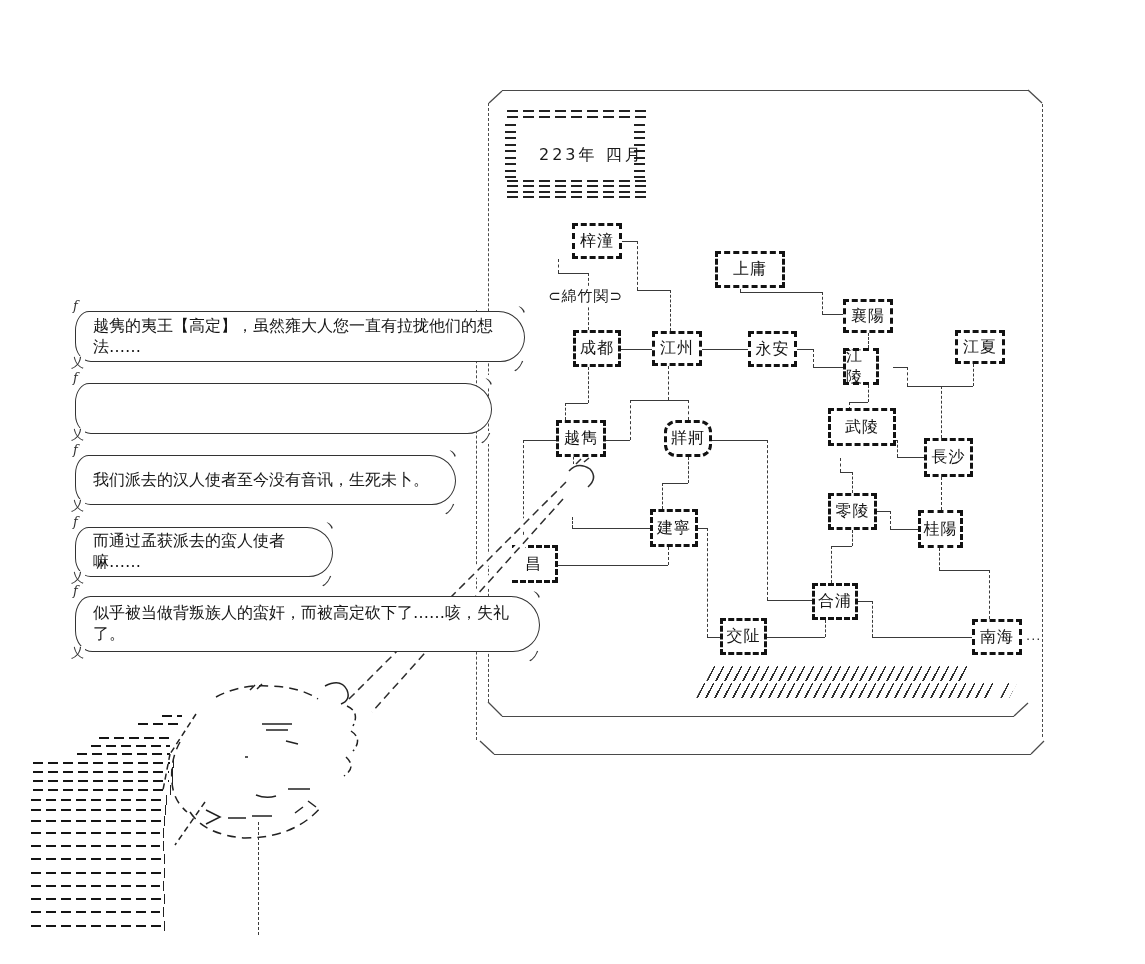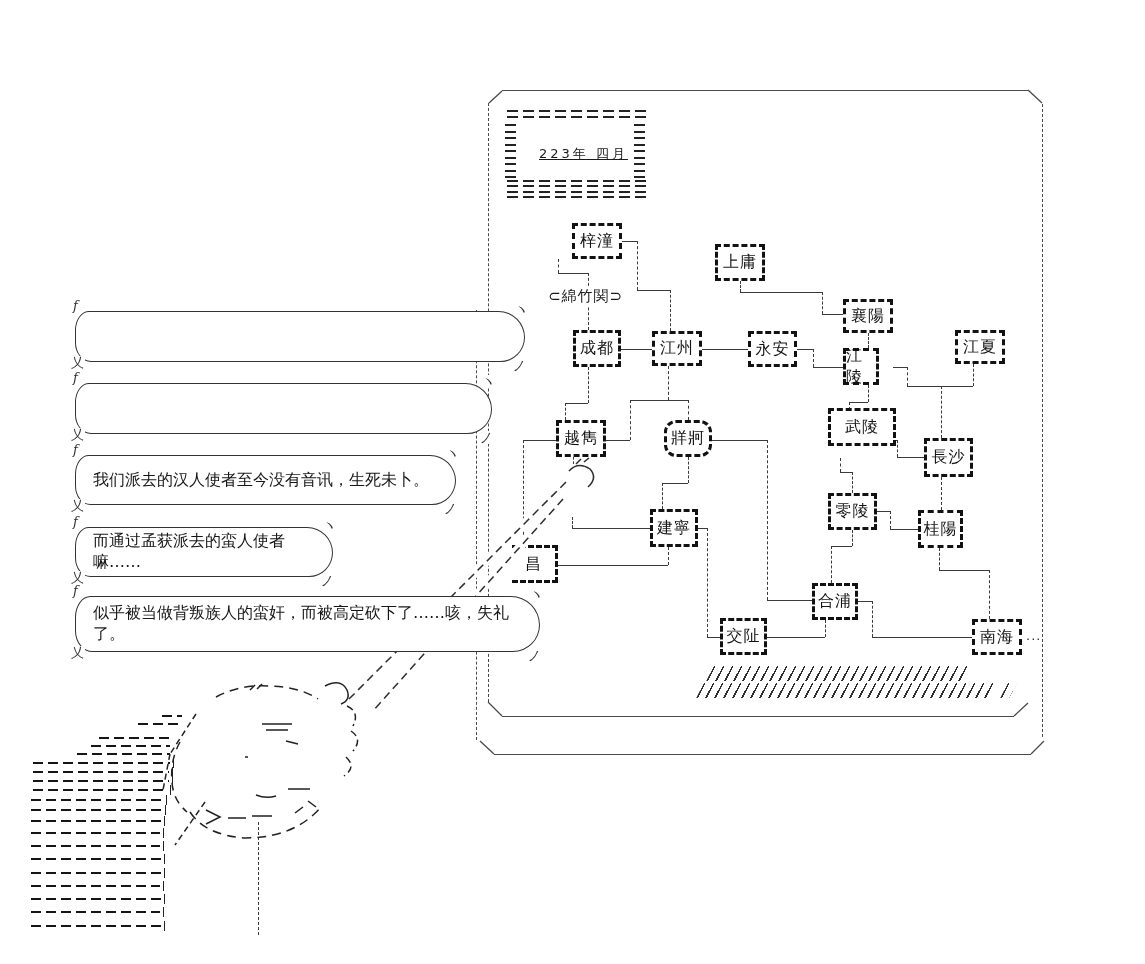--- a/index.html
+++ b/index.html
@@ -29,21 +29,21 @@
   .srow{position:absolute;height:2px;background:repeating-linear-gradient(90deg,#151515 0 10px,transparent 10px 15px);}
   .scap{position:absolute;width:0;height:10px;border-left:1.5px solid #222;}
   
   .sea{position:absolute;height:15px;transform:skewX(-27deg);
        background:repeating-linear-gradient(90deg,#2e2e2e 0 1.7px,transparent 1.7px 9px);}
   
   .frame-h{position:absolute;height:0;border-top:1.3px solid #4a4a4a;}
   .frame-v{position:absolute;width:0;border-left:1.3px dashed #4a4a4a;}
   #pass-label{position:absolute;left:546px;top:287px;background:#fff;font-size:15px;
               letter-spacing:1px;padding:0 2px;z-index:7;}
-  #date-stamp{position:absolute;left:539px;top:145px;font-size:13px;letter-spacing:3px;text-decoration:underline;}
+  #date-stamp{position:absolute;left:539px;top:145px;font-size:16px;letter-spacing:3px;}
   #continuation{position:absolute;left:1026px;top:628px;font-size:13px;letter-spacing:1px;color:#333;}
   #art-overlay{position:absolute;left:0;top:0;z-index:20;pointer-events:none;}
 </style>
 </head>
 <body>
 
 <div id="stage">
 
   <div class="frame-h" style="left:502px;top:90px;width:526px;"></div>
   <div class="frame-v" style="left:488px;top:103px;height:599px;"></div>
@@ -168,39 +168,40 @@
     <div class="vl" style="left: 707px; top: 528px; height: 109px;"></div>
     <div class="hl" style="left: 707px; top: 637px; width: 13px;"></div>
     <div class="vl" style="left: 668px; top: 547px; height: 18px;"></div>
     <div class="hl" style="left: 558px; top: 565px; width: 110px;"></div>
     <div class="hl" style="left: 767px; top: 637px; width: 58px;"></div>
     <div class="vl" style="left: 825px; top: 620px; height: 17px;"></div>
     <div class="hl" style="left: 858px; top: 601px; width: 14px;"></div>
     <div class="vl" style="left: 872px; top: 601px; height: 36px;"></div>
     <div class="hl" style="left: 872px; top: 637px; width: 100px;"></div>
     <div class="node" style="left: 540px; top: 223px; width: 50px; height: 36px; margin-left: 32px;">梓潼</div>
-    <div class="node" style="left: 715px; top: 244px; width: 50px; height: 37px;">上庸</div>
+    <div class="node" style="left: 715px; top: 251px; width: 70px; height: 37px;">上庸</div>
     <div class="node" style="left: 843px; top: 299px; width: 50px; height: 34px;">襄陽</div>
     <div class="node" style="left: 573px; top: 330px; width: 48px; height: 37px;">成都</div>
     <div class="node" style="left: 652px; top: 331px; width: 50px; height: 35px;">江州</div>
     <div class="node" style="left: 748px; top: 331px; width: 49px; height: 36px;">永安</div>
     <div class="node" style="left: 843px; top: 348px; width: 36px; height: 37px;">江陵</div>
     <div class="node" style="left: 955px; top: 330px; width: 50px; height: 34px;">江夏</div>
     <div class="node" style="left: 556px; top: 420px; width: 50px; height: 37px;">越雋</div>
     <div class="node" style="left: 664px; top: 420px; width: 48px; height: 37px; border-radius: 12px;">牂牁</div>
     <div class="node" style="left: 828px; top: 408px; width: 68px; height: 38px;">武陵</div>
     <div class="node" style="left: 924px; top: 438px; width: 49px; height: 39px;">長沙</div>
     <div class="node" style="left: 828px; top: 493px; width: 49px; height: 37px;">零陵</div>
     <div class="node" style="left: 918px; top: 510px; width: 45px; height: 38px;">桂陽</div>
     <div class="node" style="left: 650px; top: 509px; width: 48px; height: 38px;">建寧</div>
     <div class="node broken" style="left: 512px; top: 545px; width: 46px; height: 38px;">昌</div>
     <div class="node" style="left: 812px; top: 583px; width: 46px; height: 37px;">合浦</div>
     <div class="node" style="left: 720px; top: 618px; width: 47px; height: 37px;">交阯</div>
     <div class="node" style="left: 972px; top: 619px; width: 50px; height: 36px;">南海</div>
     <div class="bubble" style="left: 75px; top: 311px; width: 450px; height: 51px;">
+      <span>越隽的夷王【高定】，虽然雍大人您一直有拉拢他们的想法……</span>
       <span class="glyph g-tl">f</span>
       <span class="glyph g-tr">ヽ</span>
       <span class="glyph g-bl">乂</span>
       <span class="glyph g-br">ノ</span>
     </div>
     <div class="bubble" style="left: 75px; top: 383px; width: 417px; height: 51px;">
       <span class="glyph g-tl">f</span>
       <span class="glyph g-tr">ヽ</span>
       <span class="glyph g-bl">乂</span>
       <span class="glyph g-br">ノ</span>

